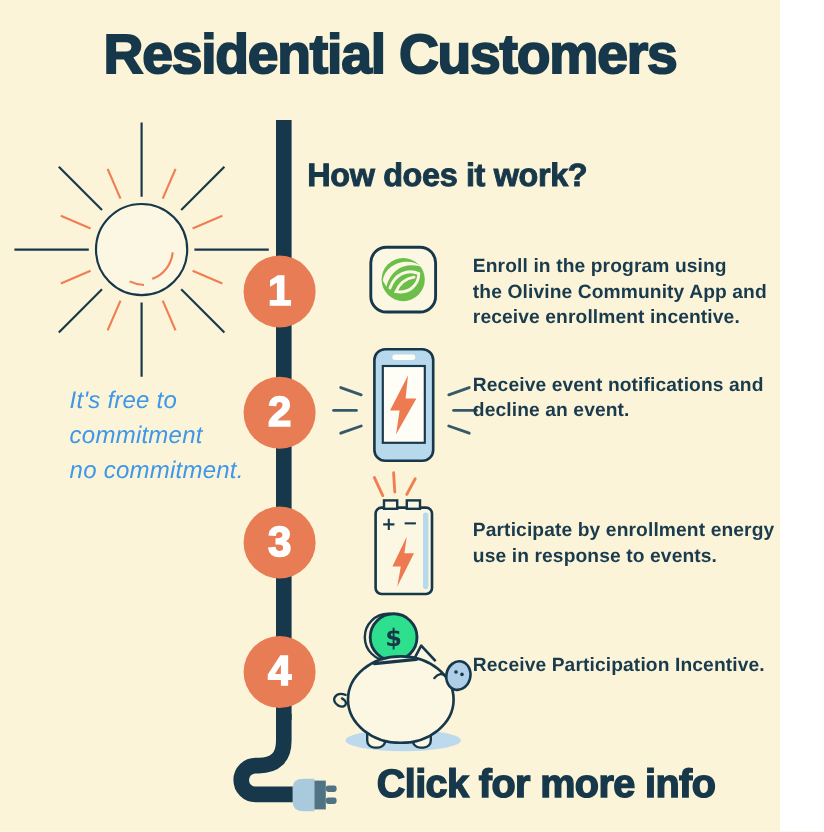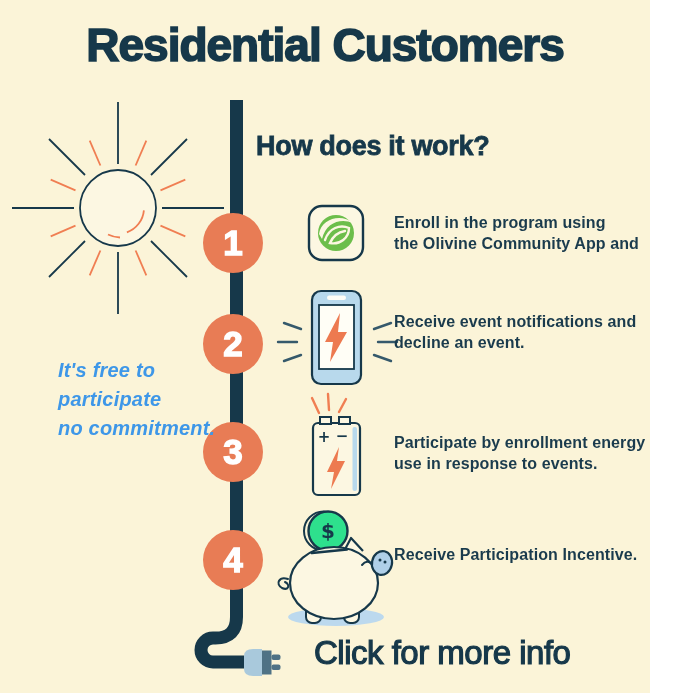--- a/index.html
+++ b/index.html
@@ -29,25 +29,25 @@
   }
   .badge.n1{top:213px;} .badge.n2{top:314px;} .badge.n3{top:422px;} .badge.n4{top:530px;}
   .step-text{
     left:394px;width:262px;font-size:16px;font-weight:700;line-height:21px;
     color:#1A3B4D;letter-spacing:0.1px;
   }
   .step-text span{display:block;}
   .step-text.t1{top:212px;} .step-text.t2{top:311px;} .step-text.t3{top:432px;} .step-text.t4{top:544px;}
   .note{
     left:58px;top:320px;font-size:20px;line-height:29px;
-    color:#3E97E8;font-style:italic;font-weight:700;letter-spacing:0.2px;margin-top:36px;
+    color:#3E97E8;font-style:italic;font-weight:400;letter-spacing:0.2px;
   }
   .note span{display:block;}
   .cta{
-    left:314px;top:634px;font-size:33px;font-weight:400;color:#16384A;
+    left:314px;top:634px;font-size:33px;font-weight:700;color:#16384A;
     -webkit-text-stroke:1.2px #16384A;letter-spacing:-0.5px;cursor:pointer;
   }
 </style>
 </head>
 <body>
 
 <div id="canvas">
 
   <div class="abs page-title">Residential Customers</div>
 
@@ -144,36 +144,37 @@
     <path d="M40 50 L75 46.5" stroke="#16384A" stroke-width="2.6" stroke-linecap="round"></path>
     <path d="M90 62 q5 -6 10 -1" fill="none" stroke="#16384A" stroke-width="2" stroke-linecap="round"></path>
     <ellipse cx="110" cy="60" rx="10" ry="12" fill="#AFCFE8" stroke="#16384A" stroke-width="2.2" transform="rotate(12 110 60)"></ellipse>
     <circle cx="108" cy="57" r="1.5" fill="#16384A"></circle>
     <circle cx="113" cy="59" r="1.5" fill="#16384A"></circle>
   </svg>
 
   <div class="abs step-text t1">
     <span>Enroll in the program using</span>
     <span>the Olivine Community App and</span>
+    <span>receive enrollment incentive.</span>
   </div>
   <div class="abs step-text t2">
     <span>Receive event notifications and</span>
     <span>decline an event.</span>
   </div>
   <div class="abs step-text t3">
     <span>Participate by enrollment energy</span>
     <span>use in response to events.</span>
   </div>
   <div class="abs step-text t4">
     <span>Receive Participation Incentive.</span>
   </div>
 
   <div class="abs note">
     <span>It's free to</span>
-    <span>participate</span>
+    <span>commitment</span>
     <span>no commitment.</span>
   </div>
 
   <svg class="abs" style="left:185px;top:595px;" width="110" height="95" viewBox="0 0 110 95">
     <path d="M 51.5 0 L 51.5 22 Q 51.5 43 30.5 43 L 28 43 A 12 12 0 0 0 28 67 L 59 67" fill="none" stroke="#16384A" stroke-width="13"></path>
     <path d="M77 54 L68 54 Q59 54 59 61 L59 74 Q59 81 68 81 L77 81 Z" fill="#A9C9DC"></path>
     <rect x="77" y="55.5" width="9.5" height="24" fill="#4F7285"></rect>
     <rect x="86.5" y="59.5" width="9" height="5.5" rx="2" fill="#4F7285"></rect>
     <rect x="86.5" y="69.5" width="9" height="5.5" rx="2" fill="#4F7285"></rect>
   </svg>

